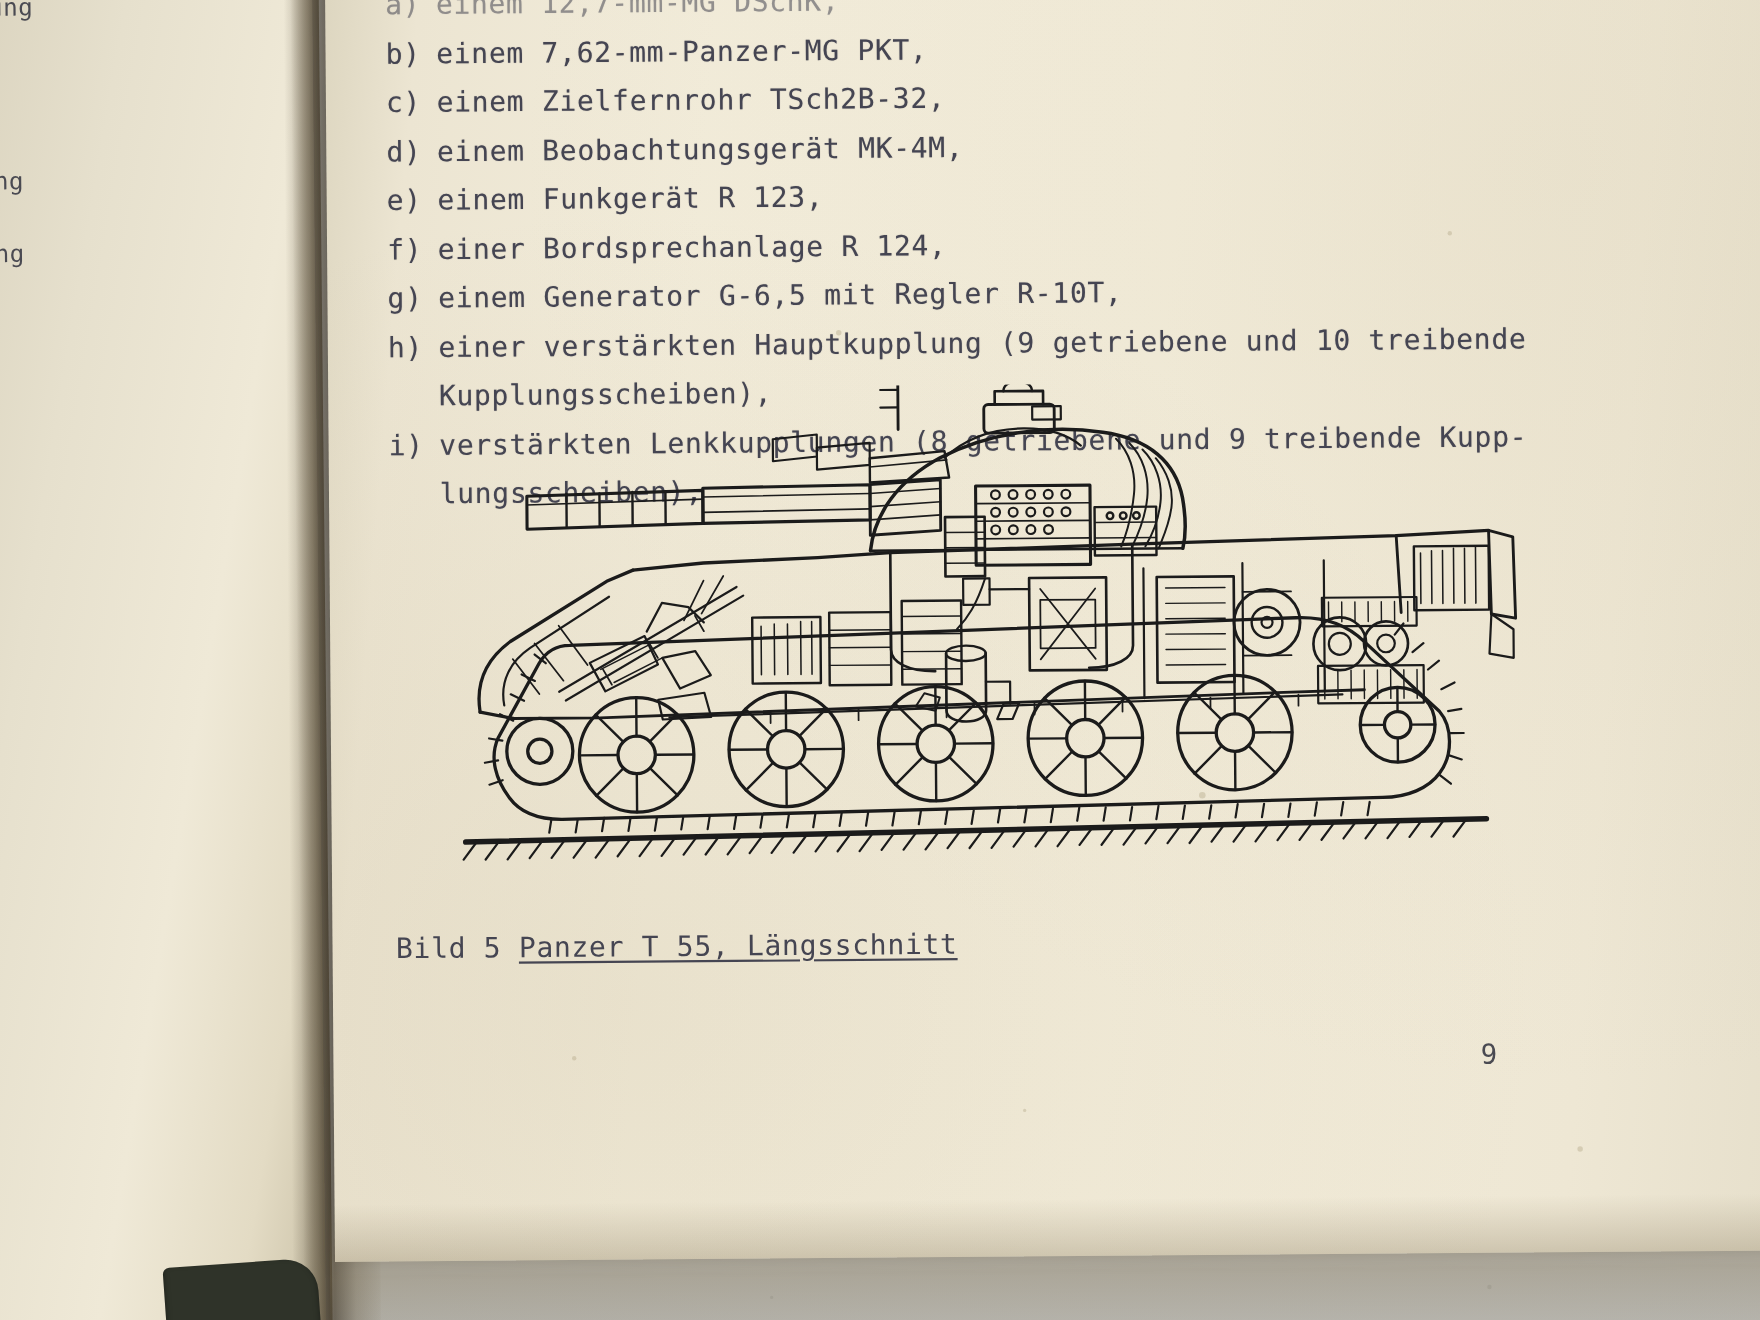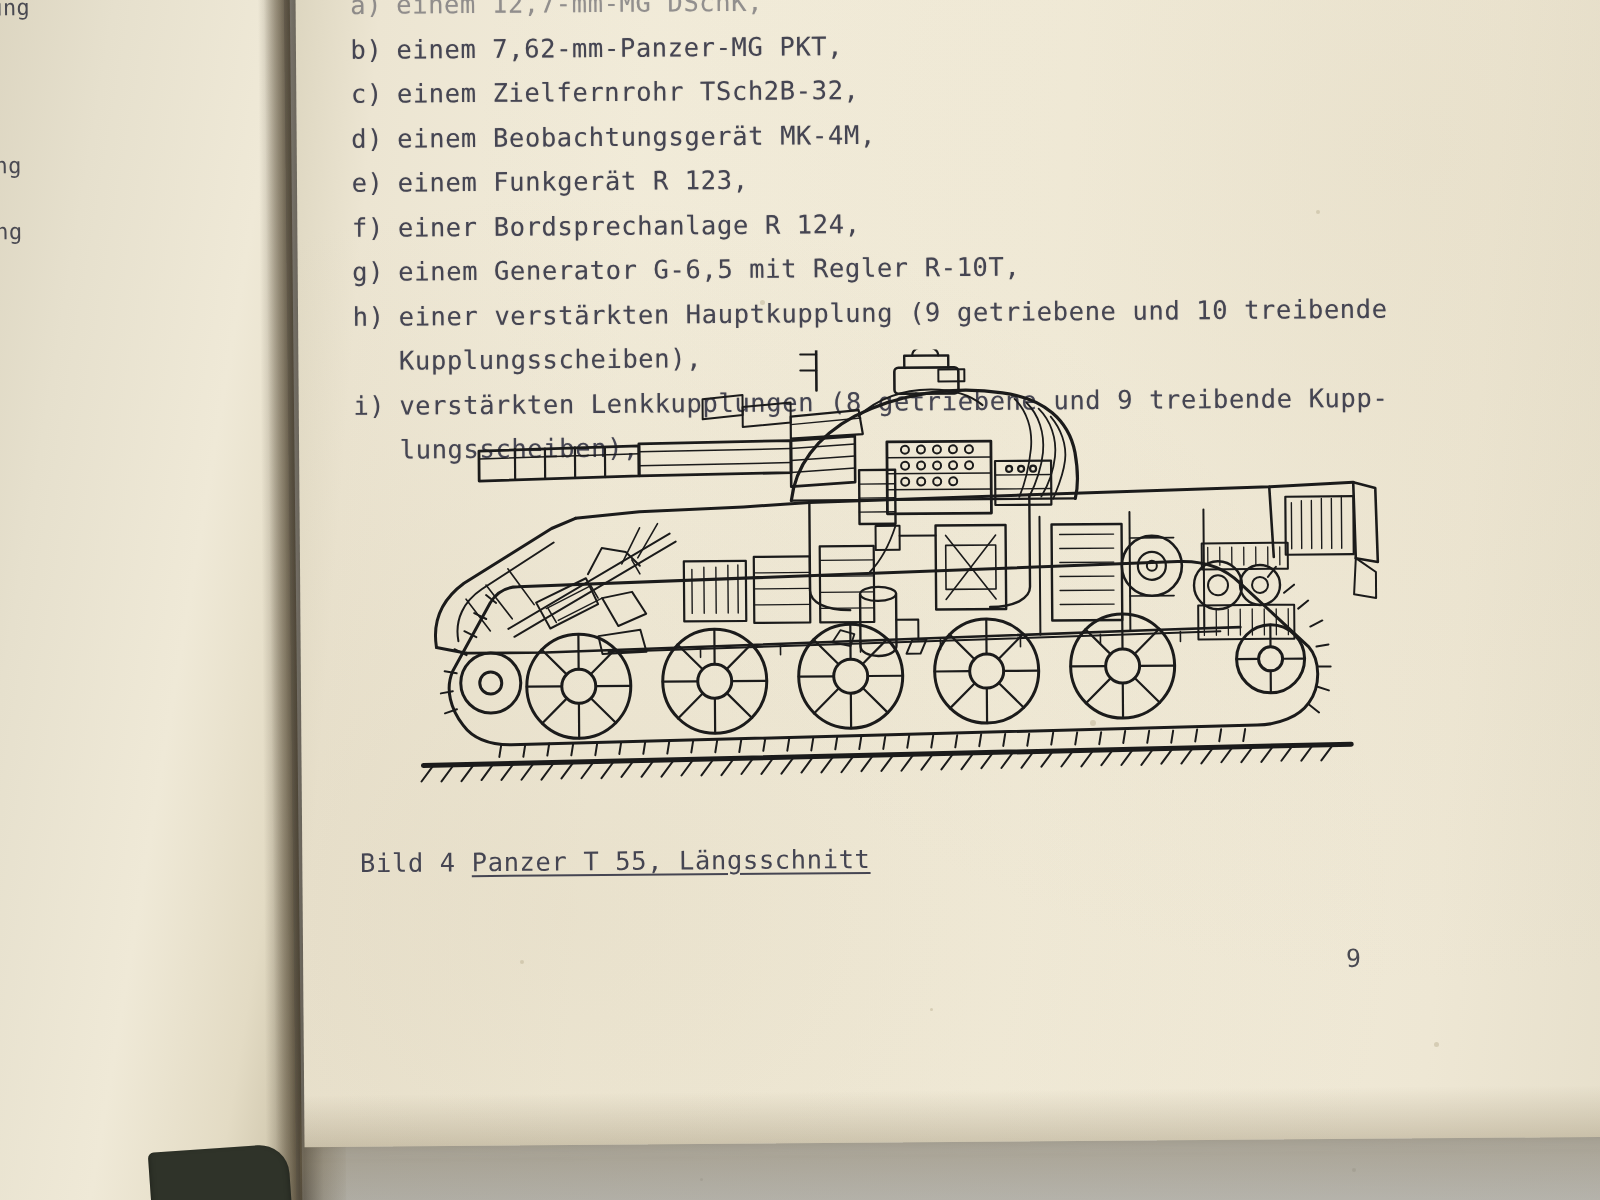--- a/index.html
+++ b/index.html
@@ -481,19 +481,19 @@
         <path d="M536 176 L560 176 L560 200 L536 200 Z" stroke-width="2"></path>
         <path d="M560 186 L596 186" stroke-width="2"></path>
 
         <path d="M556 176 C548 200 540 212 530 222" stroke-width="1.8"></path>
 
       </g>
     </svg>
   </div>
 
   <div class="caption">
-    <span>Bild 4 </span><span class="u">Panzer T 55, Längsschnitt</span>
+    <span>Bild 5 </span><span class="u">Panzer T 55, Längsschnitt</span>
   </div>
 
   <div class="pageno">9</div>
 
   <div class="page-bottom-shadow"></div>
 </div>
 
 </body></html>

